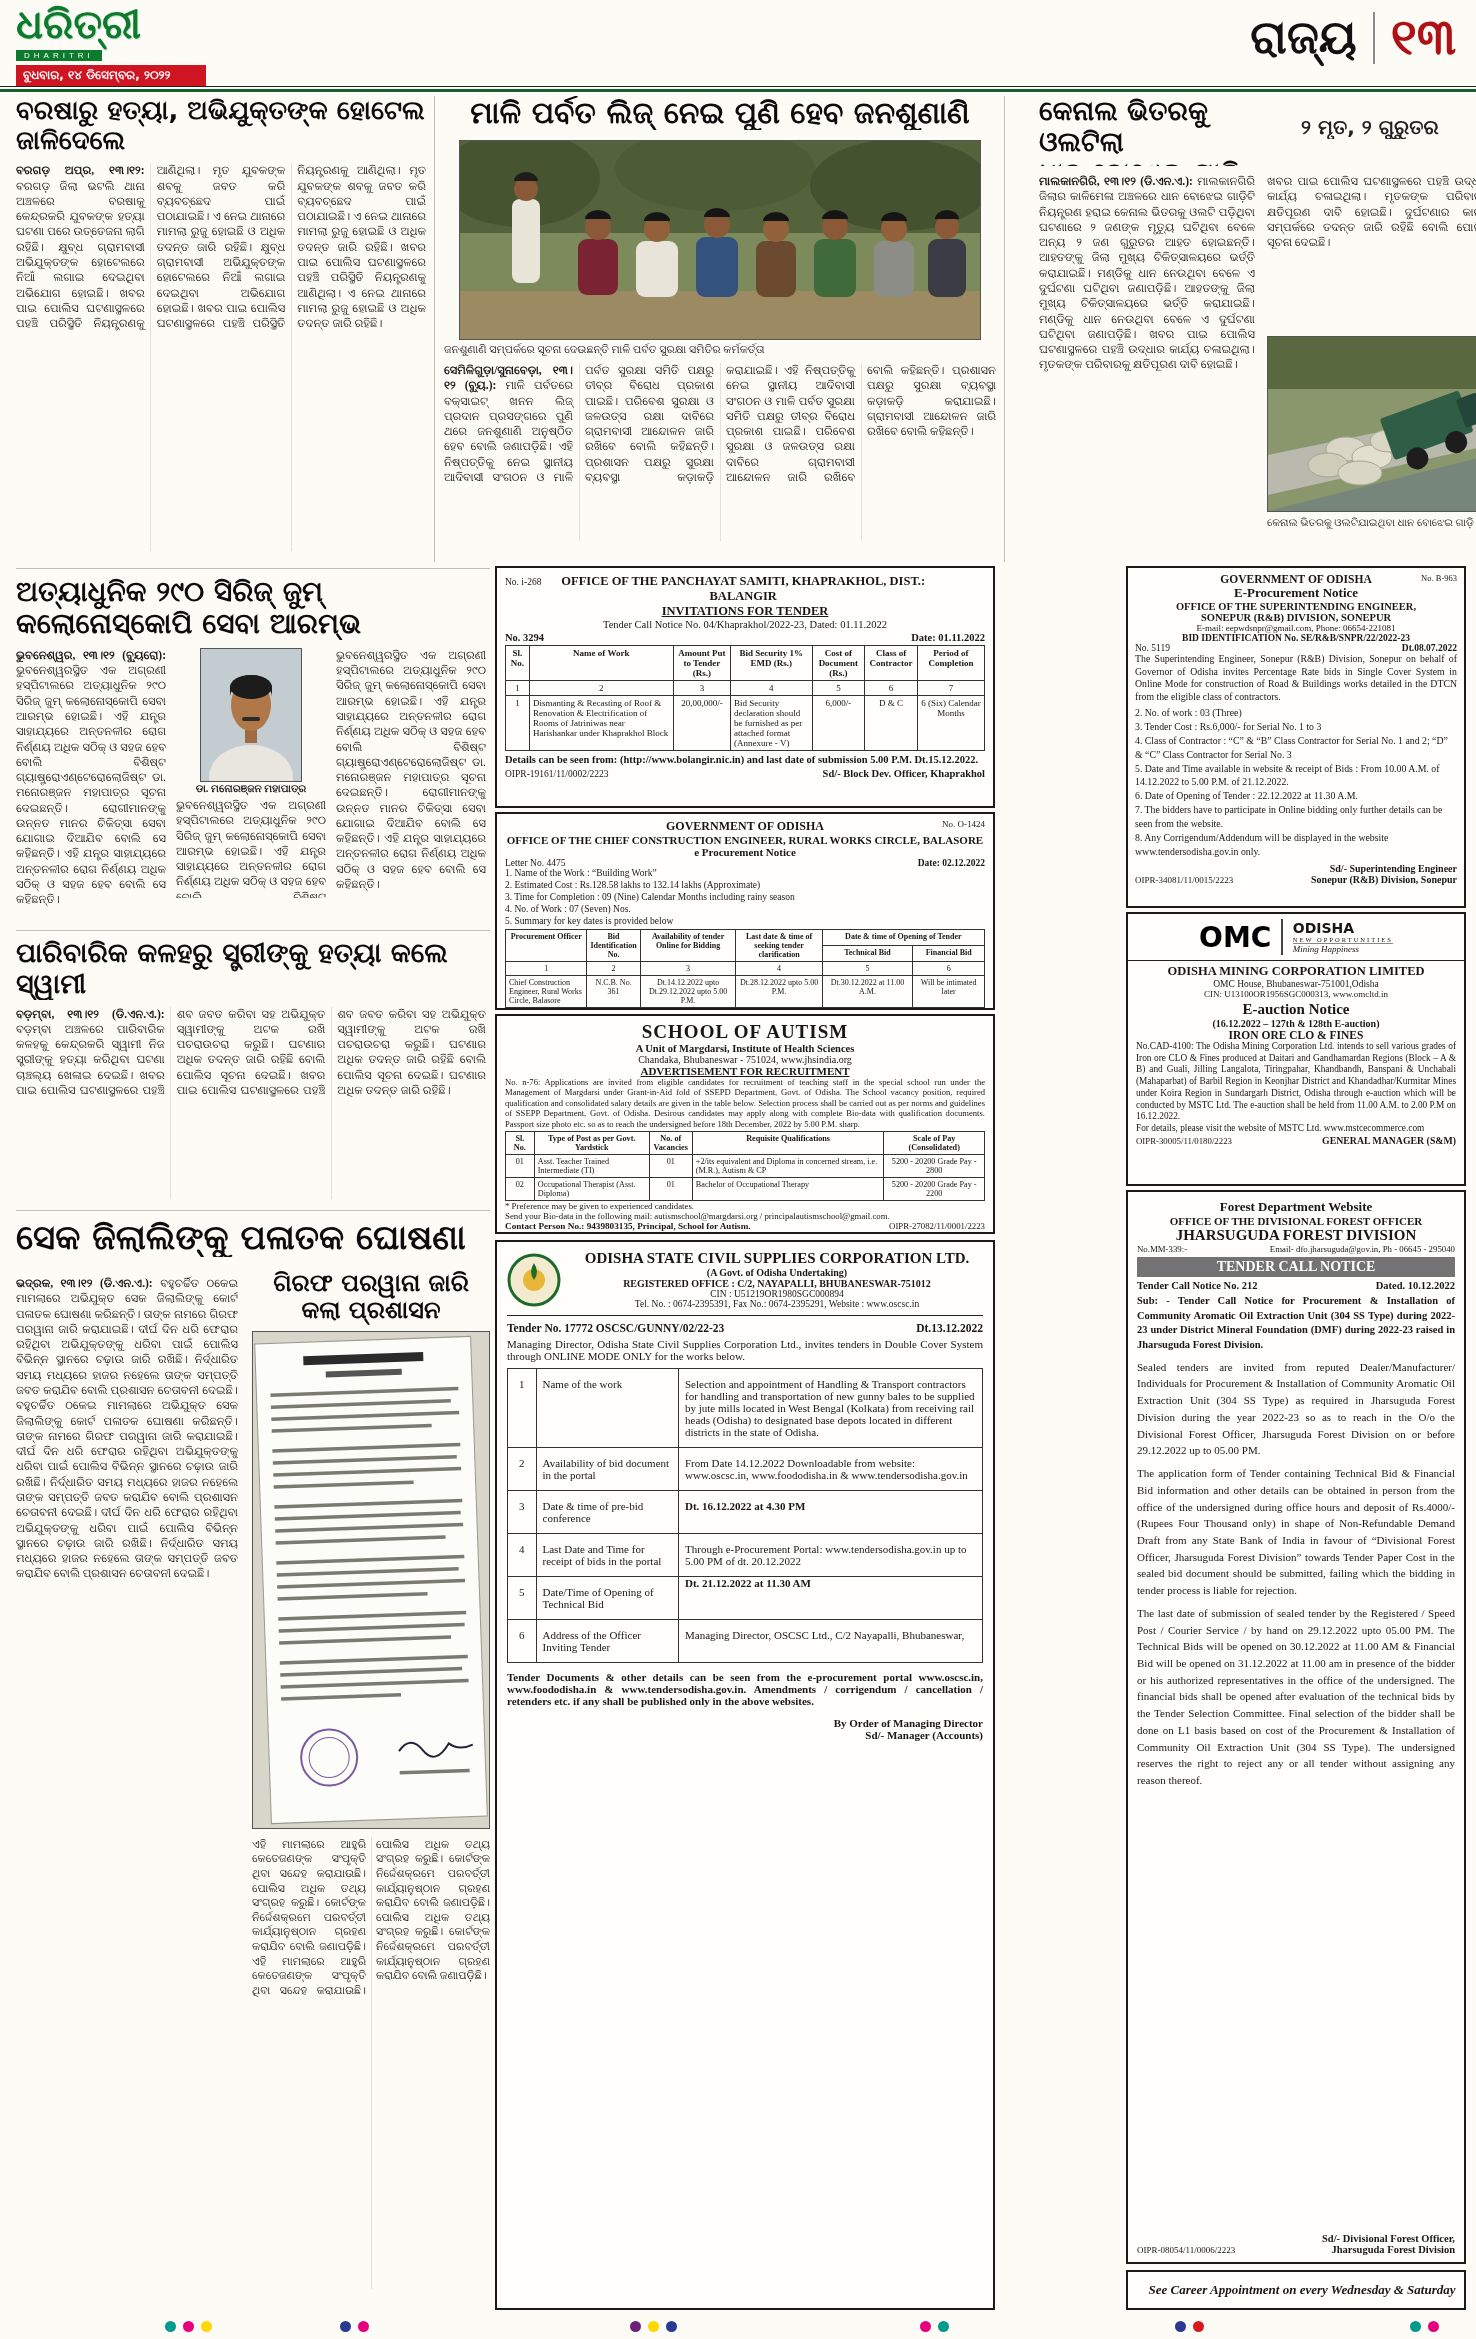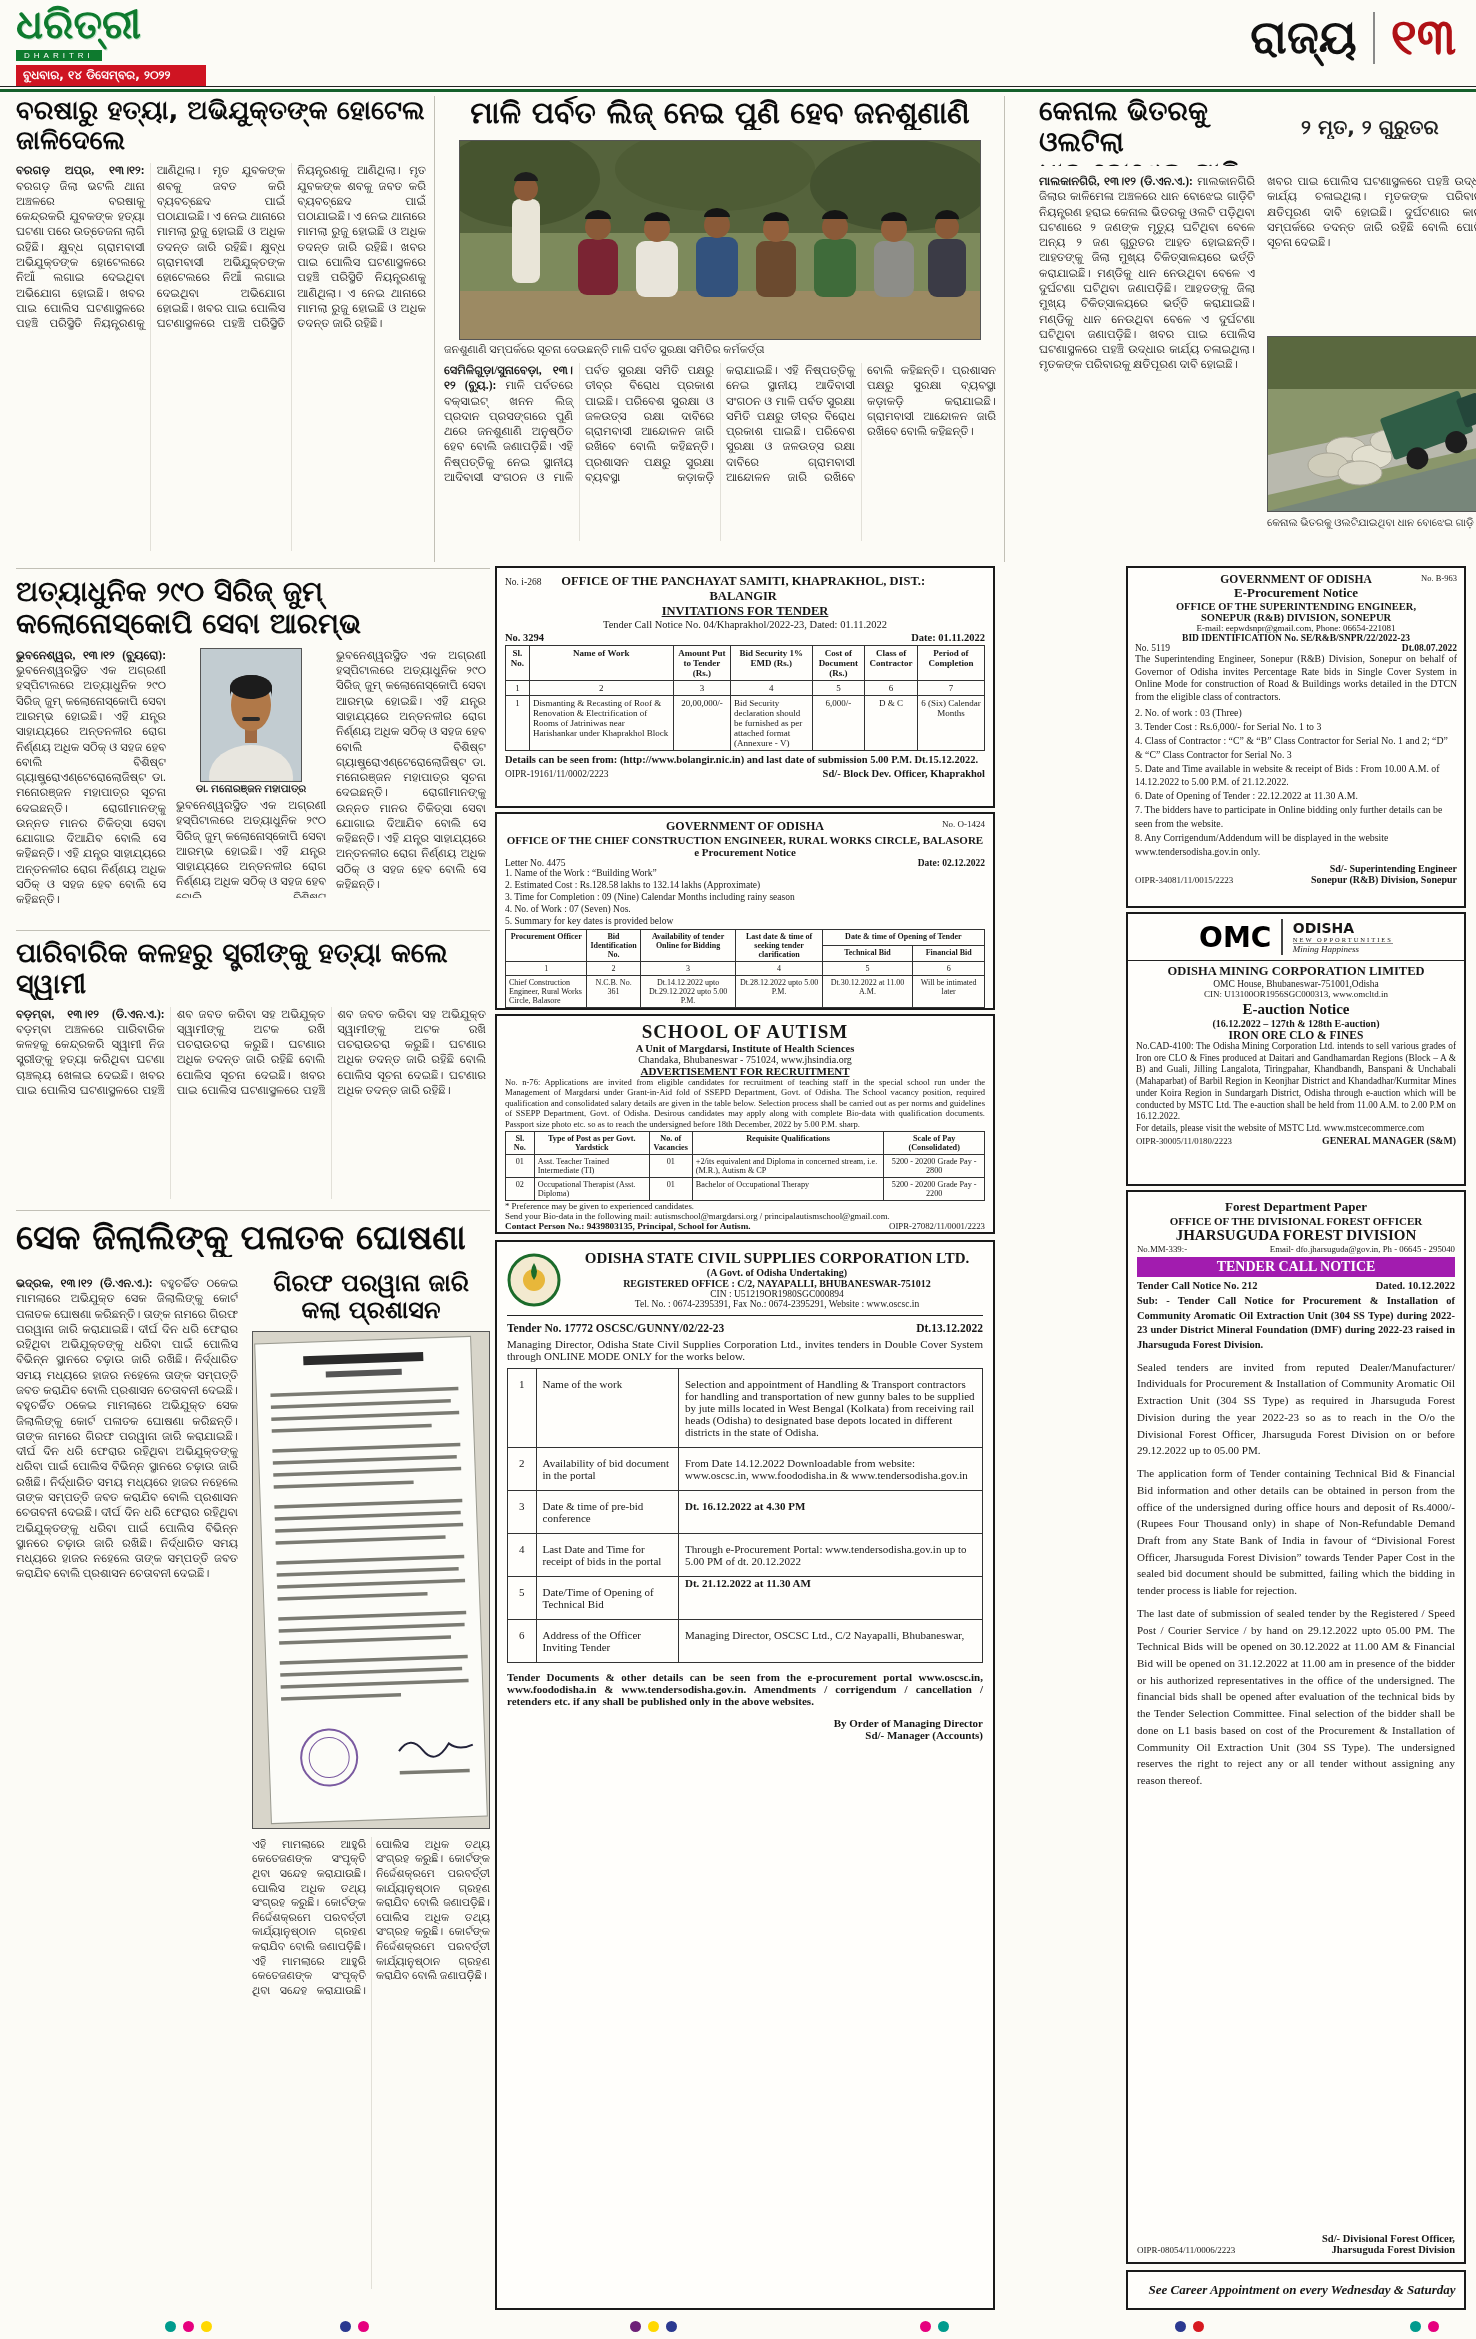--- a/index.html
+++ b/index.html
@@ -30,21 +30,21 @@
   
   .notice{position:absolute;border:2px solid #1a1a1a;background:#fffefb;padding:6px 8px;overflow:hidden;
           font-family:"Liberation Serif",serif}
   .nt{width:100%;border-collapse:collapse}
   .nt td,.nt th{border:1px solid #333;padding:2px 3px;vertical-align:top;text-align:center}
   .nt .lft{text-align:left}
   .ctr{text-align:center}
   .rgt{text-align:right}
   .b{font-weight:bold}
   .i{font-style:italic}
-  .black-bar{background:#a21caf;color:#fff;font-weight:bold;text-align:center;padding:2px 0}
+  .black-bar{background:#737373;color:#fff;font-weight:bold;text-align:center;padding:2px 0}
   .sp{display:flex;justify-content:space-between;align-items:baseline}
   .jus{text-align:justify}
   
   .dot{display:inline-block;width:11px;height:11px;border-radius:50%;margin-right:7px}
   .c-teal{background:#009b8d}.c-mag{background:#e6007e}.c-yel{background:#ffd800}
   .c-blue{background:#2b3990}.c-pur{background:#6d2077}.c-red{background:#d71920}
 </style>
 </head>
 <body>
 
@@ -492,21 +492,21 @@
       <div class="jus" style="font-size:9.3px;line-height:1.26;">No.CAD-4100: The Odisha Mining Corporation Ltd. intends to sell various grades of Iron ore CLO &amp; Fines produced at Daitari and Gandhamardan Regions (Block – A &amp; B) and Guali, Jilling Langalota, Tiringpahar, Khandbandh, Banspani &amp; Unchabali (Mahaparbat) of Barbil Region in Keonjhar District and Khandadhar/Kurmitar Mines under Koira Region in Sundargarh District, Odisha through e-auction which will be conducted by MSTC Ltd. The e-auction shall be held from 11.00 A.M. to 2.00 P.M on 16.12.2022.</div>
       <div style="font-size:9.3px;">For details, please visit the website of MSTC Ltd. www.mstcecommerce.com</div>
       <div class="sp" style="margin-top:2px;">
         <span style="font-size:8.8px;">OIPR-30005/11/0180/2223</span>
         <span class="b" style="font-size:9.8px;">GENERAL MANAGER (S&amp;M)</span>
       </div>
     </div>
   </div>
 
   <div class="notice" style="left:1126px;top:1190px;width:340px;height:1074px;padding:7px 9px;display:flex;flex-direction:column;">
-    <div class="ctr b" style="font-size:13px;">Forest Department Paper</div>
+    <div class="ctr b" style="font-size:13px;">Forest Department Website</div>
     <div class="ctr b" style="font-size:11px;">OFFICE OF THE DIVISIONAL FOREST OFFICER</div>
     <div class="ctr b" style="font-size:15px;">JHARSUGUDA FOREST DIVISION</div>
     <div class="sp" style="font-size:8.8px;">
       <span>No.MM-339:-</span>
       <span>Email- dfo.jharsuguda@gov.in, Ph - 06645 - 295040</span>
     </div>
     <div class="black-bar" style="font-size:14px;margin:3px 0;">TENDER CALL NOTICE</div>
     <div class="sp b" style="font-size:10.5px;">
       <span>Tender Call Notice No. 212</span>
       <span>Dated. 10.12.2022</span>

